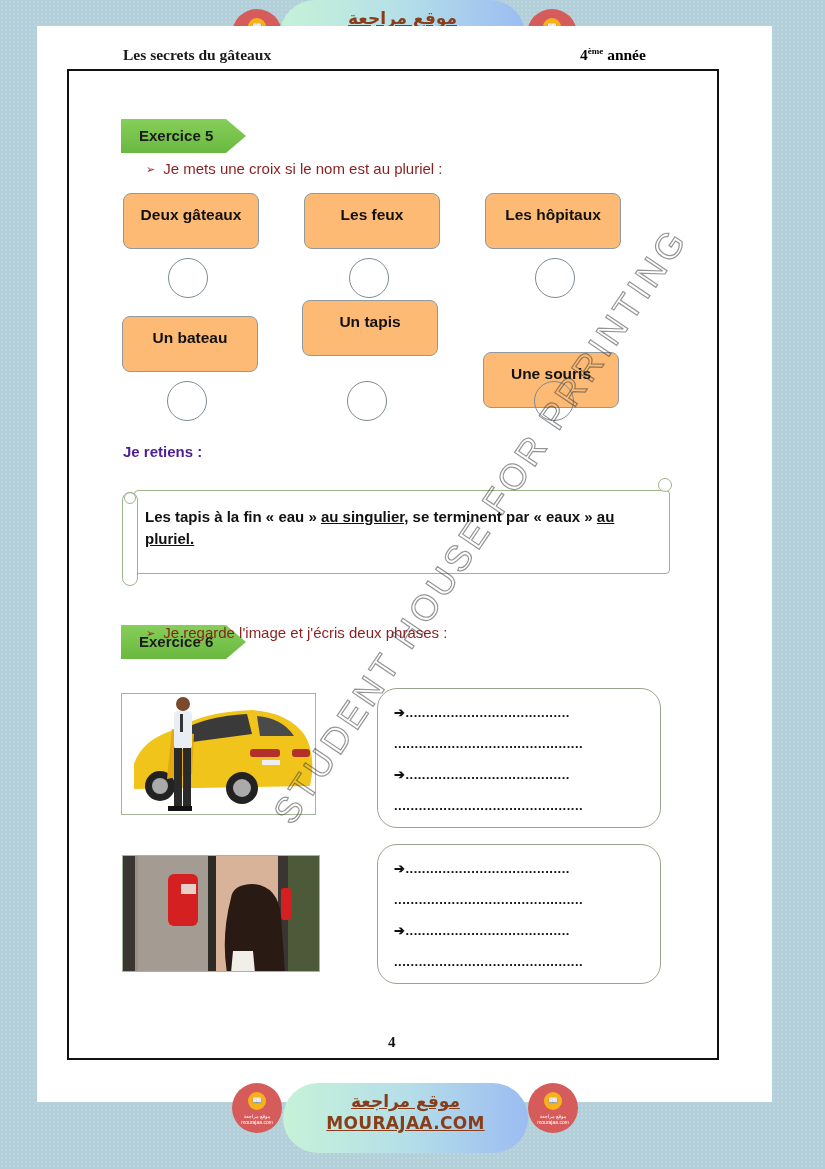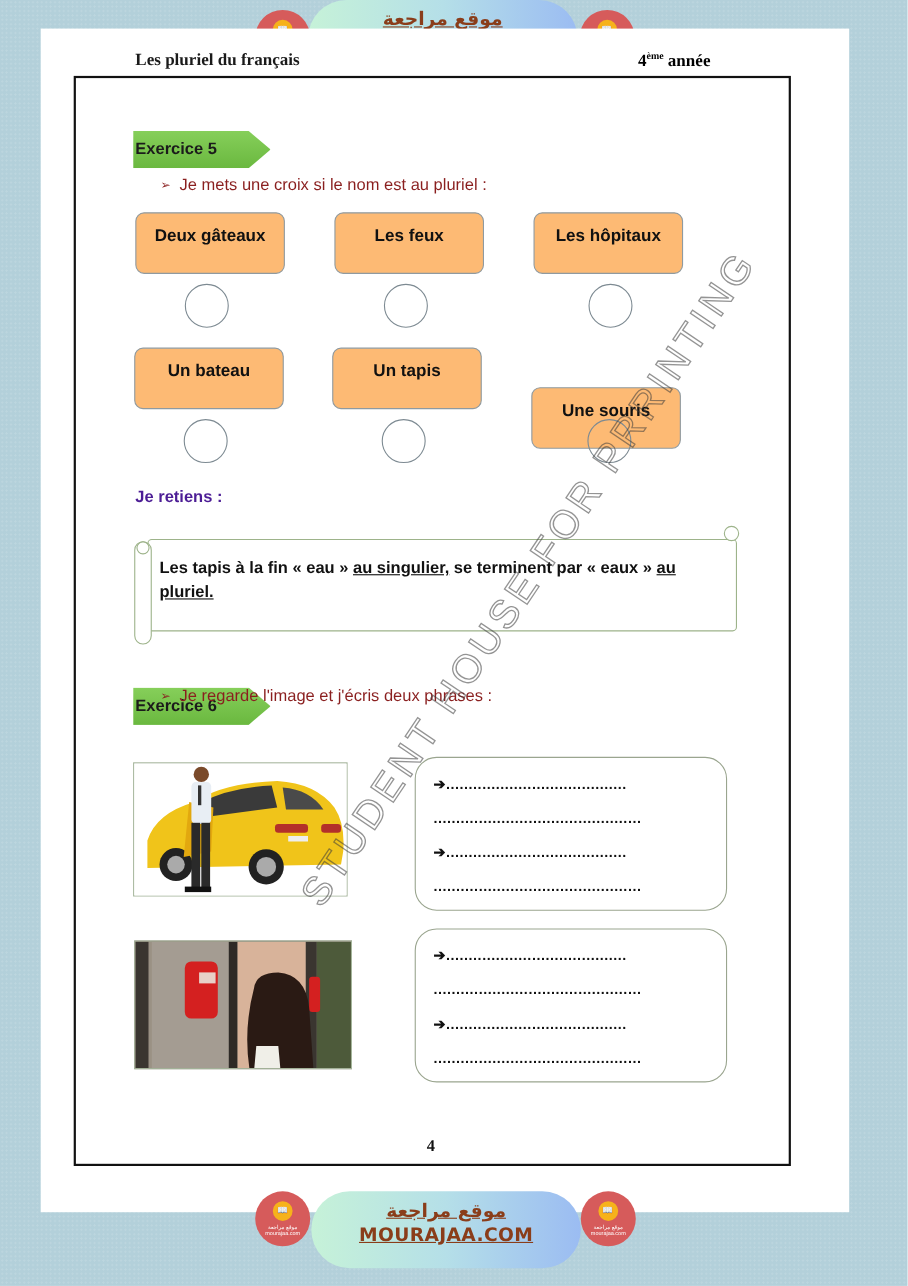--- a/index.html
+++ b/index.html
@@ -26,21 +26,21 @@
     .header-right sup { font-size: 9px; vertical-align: 6px; }
     .frame {
       position: absolute; left: 67px; top: 69px; width: 652px; height: 991px;
       border: 2.5px solid #111;
     }
     .ex-tag {
       position: absolute; height: 34px; width: 125px;
       background: linear-gradient(#86cf5a, #6ab83f);
       clip-path: polygon(0 0, 84% 0, 100% 50%, 84% 100%, 0 100%);
       color: #1b1b1b; font-weight: bold; font-size: 15px;
-      padding: 8px 0 0 2px;
+      padding: 8px 0 0 18px;
     }
     .instr {
       position: absolute; color: #8a1f1f; font-weight: normal; font-size: 15px;
     }
     .instr .arrow { color: #8a1f1f; font-size: 11px; margin-right: 8px; vertical-align: 1px; }
     .word-box {
       position: absolute; width: 136px; height: 56px;
       border: 1.5px solid #8f9aa0; border-radius: 8px;
       text-align: center; font-weight: bold; font-size: 15.5px; color: #111;
       padding-top: 12px; background: #fdba74;
@@ -134,42 +134,42 @@
   <span class="banner-ar">موقع مراجعة</span>
   <span class="banner-en">MOURAJAA.COM</span>
 </div>
 <div class="logo-badge" style="left:527px; top:9px;">
   <div class="logo-inner">📖</div>
   <div class="logo-caption"><span>موقع مراجعة</span><br><span>mourajaa.com</span></div>
 </div>
 
 <div class="page"></div>
 
-<div class="header-left" style="z-index:0;">Les pluriel du français</div>
+<div class="header-left" style="z-index:0;">Les secrets du gâteaux</div>
 <div class="header-right">
   <span>4</span><sup>ème</sup> <span>année</span>
 </div>
 
 <div class="frame"></div>
 
 <div class="ex-tag" style="left:121px; top:119px;">Exercice 5</div>
 <div class="instr" style="left:146px; top:160px;">
   <span class="arrow">➢</span><span>Je mets une croix si le nom est au pluriel :</span>
 </div>
 
 <div class="word-box" style="left:123px; top:193px;">Deux gâteaux</div>
 <div class="word-box" style="left:304px; top:193px;">Les feux</div>
 <div class="word-box" style="left:485px; top:193px;">Les hôpitaux</div>
 
 <div class="check-circle" style="left:168px; top:258px;"></div>
 <div class="check-circle" style="left:349px; top:258px;"></div>
 <div class="check-circle" style="left:535px; top:258px;"></div>
 
 <div class="word-box" style="left:122px; top:316px;">Un bateau</div>
-<div class="word-box" style="left:302px; top:316px;">Un tapis</div>
+<div class="word-box" style="left:302px; top:300px;">Un tapis</div>
 <div class="word-box" style="left:483px; top:316px;margin-top:36px;">Une souris</div>
 
 <div class="check-circle" style="left:167px; top:381px;"></div>
 <div class="check-circle" style="left:347px; top:381px;"></div>
 <div class="check-circle" style="left:534px; top:381px;"></div>
 
 <div class="retiens">Je retiens :</div>
 <div class="scroll">
   <div class="scroll-body"></div>
   <div class="scroll-left"></div>

